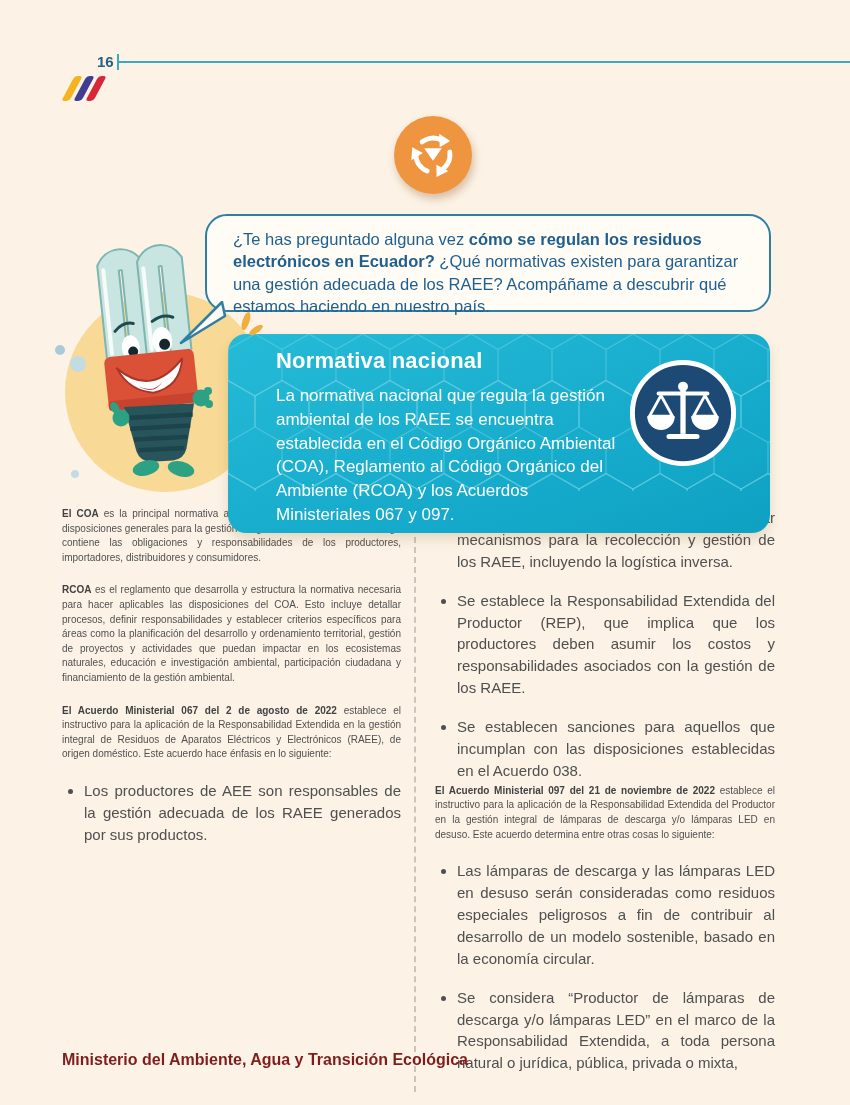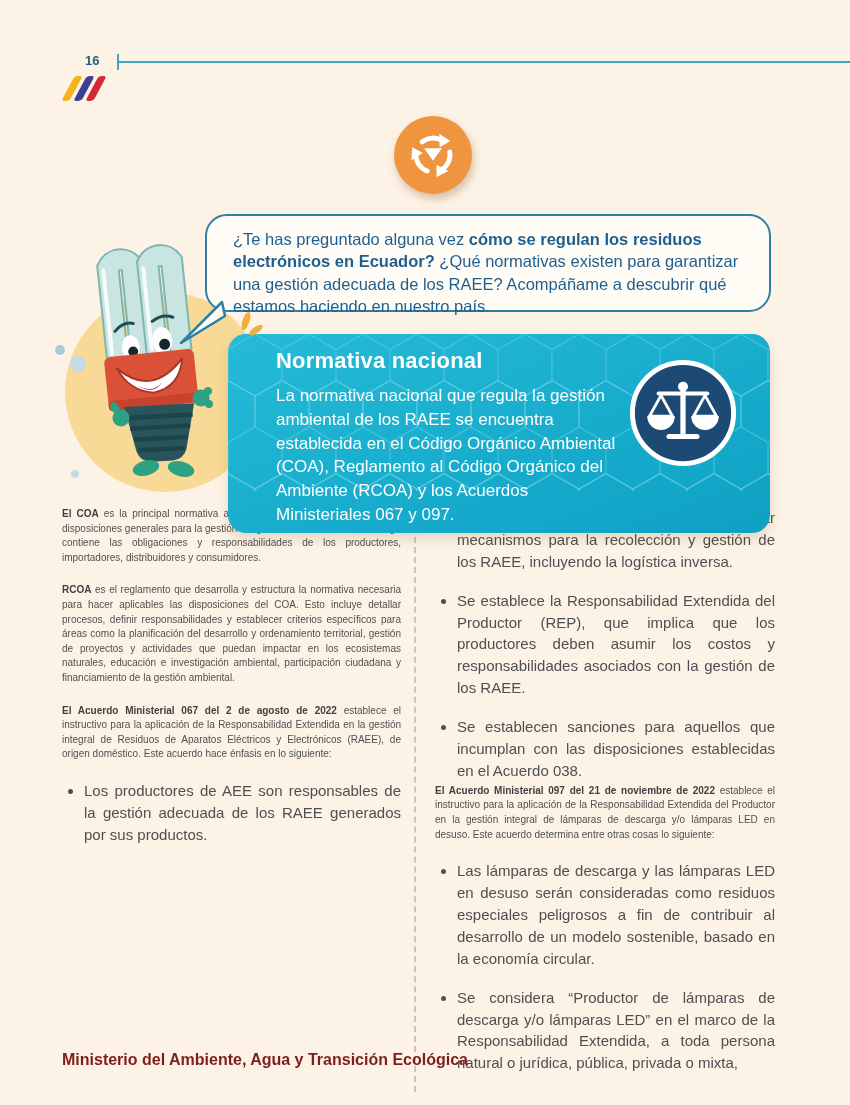--- a/index.html
+++ b/index.html
@@ -3,21 +3,21 @@
 <meta charset="utf-8">
 <style>
   html,body{margin:0;padding:0;}
   #page{
     position:relative; width:850px; height:1105px; overflow:hidden;
     background:#FCF3E6;
     font-family:"Liberation Sans", sans-serif;
   }
   
   .slash{position:absolute; width:8px; height:25px; border-radius:3px; transform:skewX(-28deg);}
-  .page-num{position:absolute; left:85px; top:53px; font-size:13px; font-weight:bold; color:#24607F;}
+  .page-num{position:absolute; left:97px; top:53px; font-size:15px; font-weight:bold; color:#24607F;}
   .head-tick{position:absolute; left:117px; top:54px; width:2px; height:16px; background:#3FA8BE;}
   .head-line{position:absolute; left:118px; top:61px; right:0; height:2px; background:#3FA8BE;}
   
   .banner{
     position:absolute; left:0; top:131px; width:412px; height:46px;
     background:linear-gradient(180deg,#E5823C 0%,#DD6E2A 35%,#D76627 100%);
     border-radius:0 10px 10px 0;
     box-shadow:0 3px 6px rgba(150,90,40,.25);
   }
   .banner-title{color:#fff; font-size:25px; font-weight:bold; line-height:46px; padding-left:66px; letter-spacing:.3px;}

